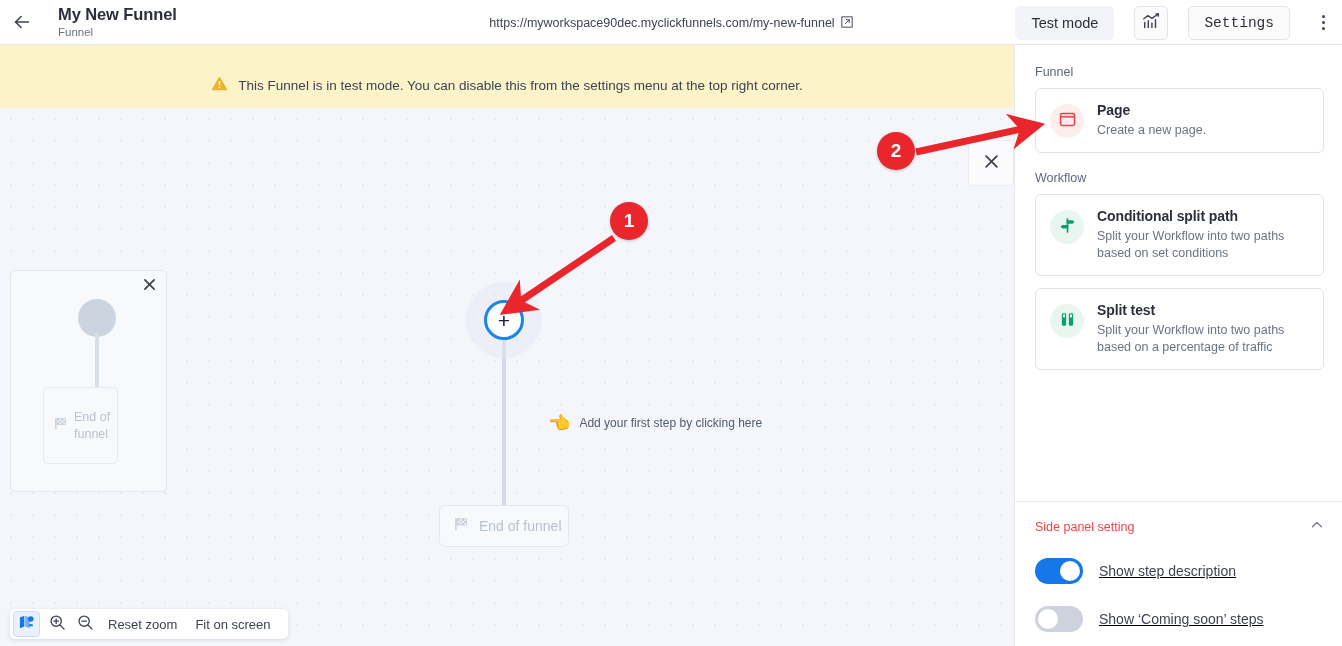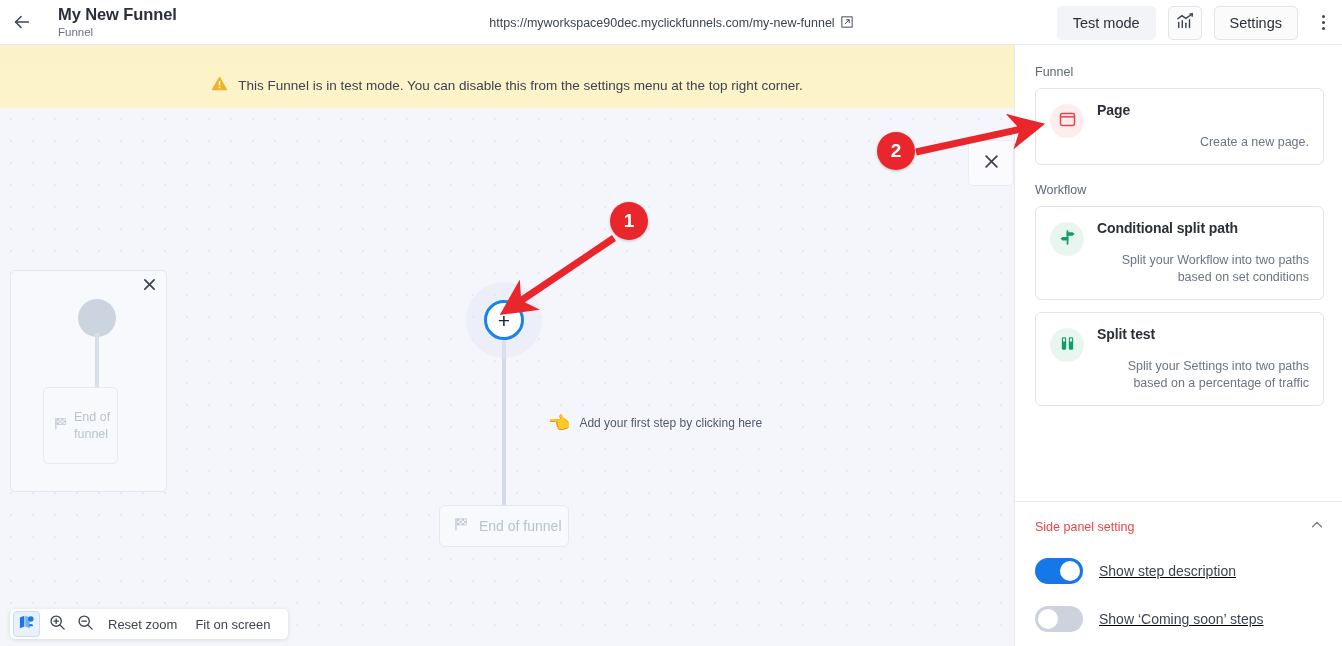--- a/index.html
+++ b/index.html
@@ -37,38 +37,38 @@
     height: 45px;
     display: flex; align-items: center; justify-content: center;
     pointer-events: none;
   }
   .url-inner { display: flex; align-items: center; gap: 6px; pointer-events: auto; }
   .url-text { font-size: 12.5px; color: #3d4352; }
   .url-ext { display: block; cursor: pointer; }
 
   .header-right {
     position: absolute; right: 6px; top: 0; height: 45px;
-    display: flex; align-items: center; gap: 12px;
+    display: flex; align-items: center; gap: 20px;
   }
   .btn-testmode {
     height: 34px; padding: 0 15px;
     background: #f3f4f7; border: 1px solid #f3f4f7; border-radius: 5px;
     font-size: 14.5px; color: #2b2f3a; font-weight: 400;
     display: flex; align-items: center; cursor: pointer;
   }
   .btn-icon-sq {
     width: 34px; height: 34px;
     background: #fbfbfc; border: 1px solid #e1e4ea; border-radius: 5px;
     display: flex; align-items: center; justify-content: center; cursor: pointer;
   }
   .btn-settings {
     height: 34px; padding: 8px 15px;
     background: #fbfbfc; border: 1px solid #e1e4ea; border-radius: 5px;
     font-size: 14.5px; color: #2b2f3a;
-    display: flex; align-items: center; cursor: pointer;
+    display: flex; align-items: center; cursor: pointer; font-family: Liberation Mono, monospace;
   }
   .kebab {
     width: 26px; height: 34px; display: flex; flex-direction: column;
     align-items: center; justify-content: center; gap: 3px; cursor: pointer;
   }
   .kebab i { width: 3px; height: 3px; border-radius: 50%; background: #3d4352; display: block; }
 
   
   .banner {
     position: absolute; top: 45px; left: 0;
@@ -195,21 +195,21 @@
   .card.tight { margin-bottom: 12px; padding-left: 14px; }
   .card-ico {
     width: 34px; height: 34px; border-radius: 50%;
     display: flex; align-items: center; justify-content: center; flex: 0 0 34px;
     margin-top: 2px;
   }
   .ico-pink { background: #fdeeee; }
   .ico-green { background: #e9f6f0; }
   .card-body { flex: 1 1 auto; min-width: 0; }
   .card-title { font-size: 14px; font-weight: 700; color: #2b2f3a; letter-spacing: -0.1px; }
-  .card-desc { font-size: 12.5px; color: #6b7483; margin-top: 16px; line-height: 1.36; text-align: right; }
+  .card-desc { font-size: 12.5px; color: #6b7483; margin-top: 4px; line-height: 1.36; }
 
   .side-footer {
     border-top: 1px solid #e8eaf0;
     padding: 16px 18px 10px 20px;
     height: 145px;
   }
   .sf-head { display: flex; align-items: center; justify-content: space-between; }
   .sf-title { font-size: 12.5px; color: #ef4444; }
   .sf-chev { cursor: pointer; display: flex; }
   .toggle-row { display: flex; align-items: center; gap: 16px; margin-top: 22px; text-decoration: underline; }
@@ -463,21 +463,21 @@
             <svg width="17" height="17" viewBox="0 0 18 18" fill="none">
               <rect x="3" y="2.4" width="4.6" height="13.2" rx="1.4" fill="#0f9d6e"></rect>
               <rect x="4.2" y="3.6" width="2.2" height="3.2" fill="#eaf7f1"></rect>
               <rect x="10.4" y="2.4" width="4.6" height="13.2" rx="1.4" fill="#0f9d6e"></rect>
               <rect x="11.6" y="3.6" width="2.2" height="3.2" fill="#eaf7f1"></rect>
             </svg>
           </span>
         </div>
         <div class="card-body">
           <div class="card-title">Split test</div>
-          <div class="card-desc">Split your Settings into two paths based on a percentage of traffic</div>
+          <div class="card-desc">Split your Workflow into two paths based on a percentage of traffic</div>
         </div>
       </div>
     </div>
 
     <div class="side-footer">
       <div class="sf-head">
         <div class="sf-title">Side panel setting</div>
         <div class="sf-chev">
           <span>
             <svg width="14" height="14" viewBox="0 0 16 16" fill="none" stroke="#6b7483" stroke-width="1.4" stroke-linecap="round" stroke-linejoin="round">

